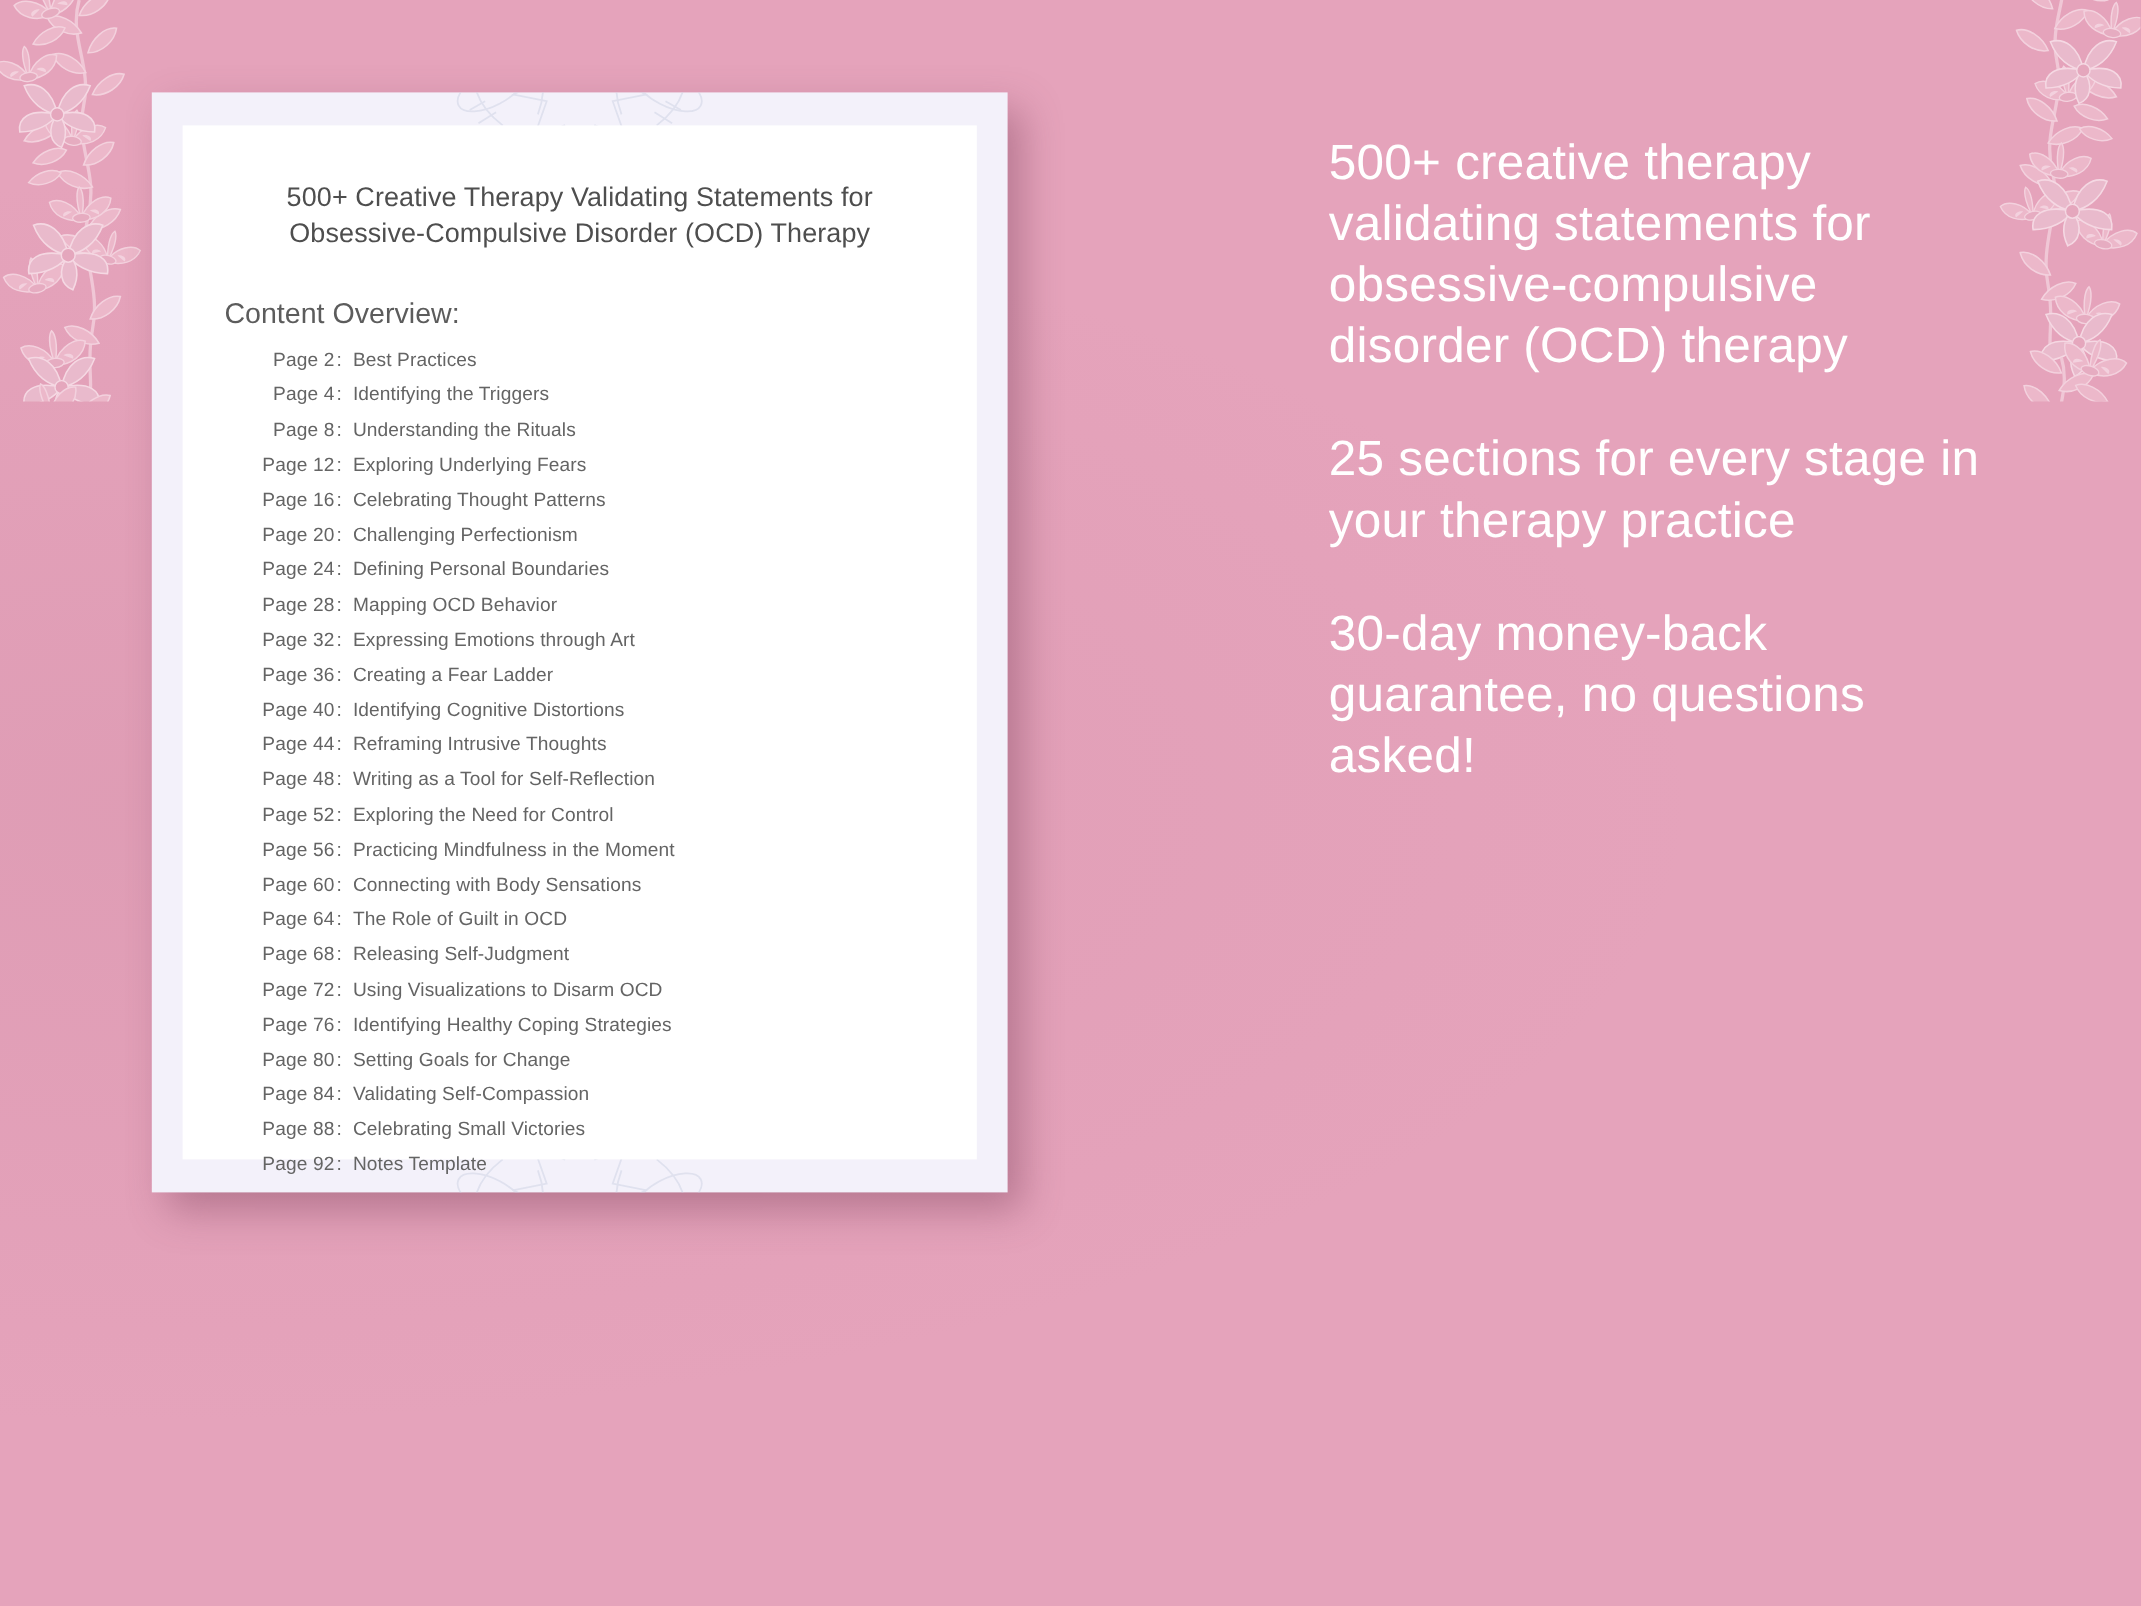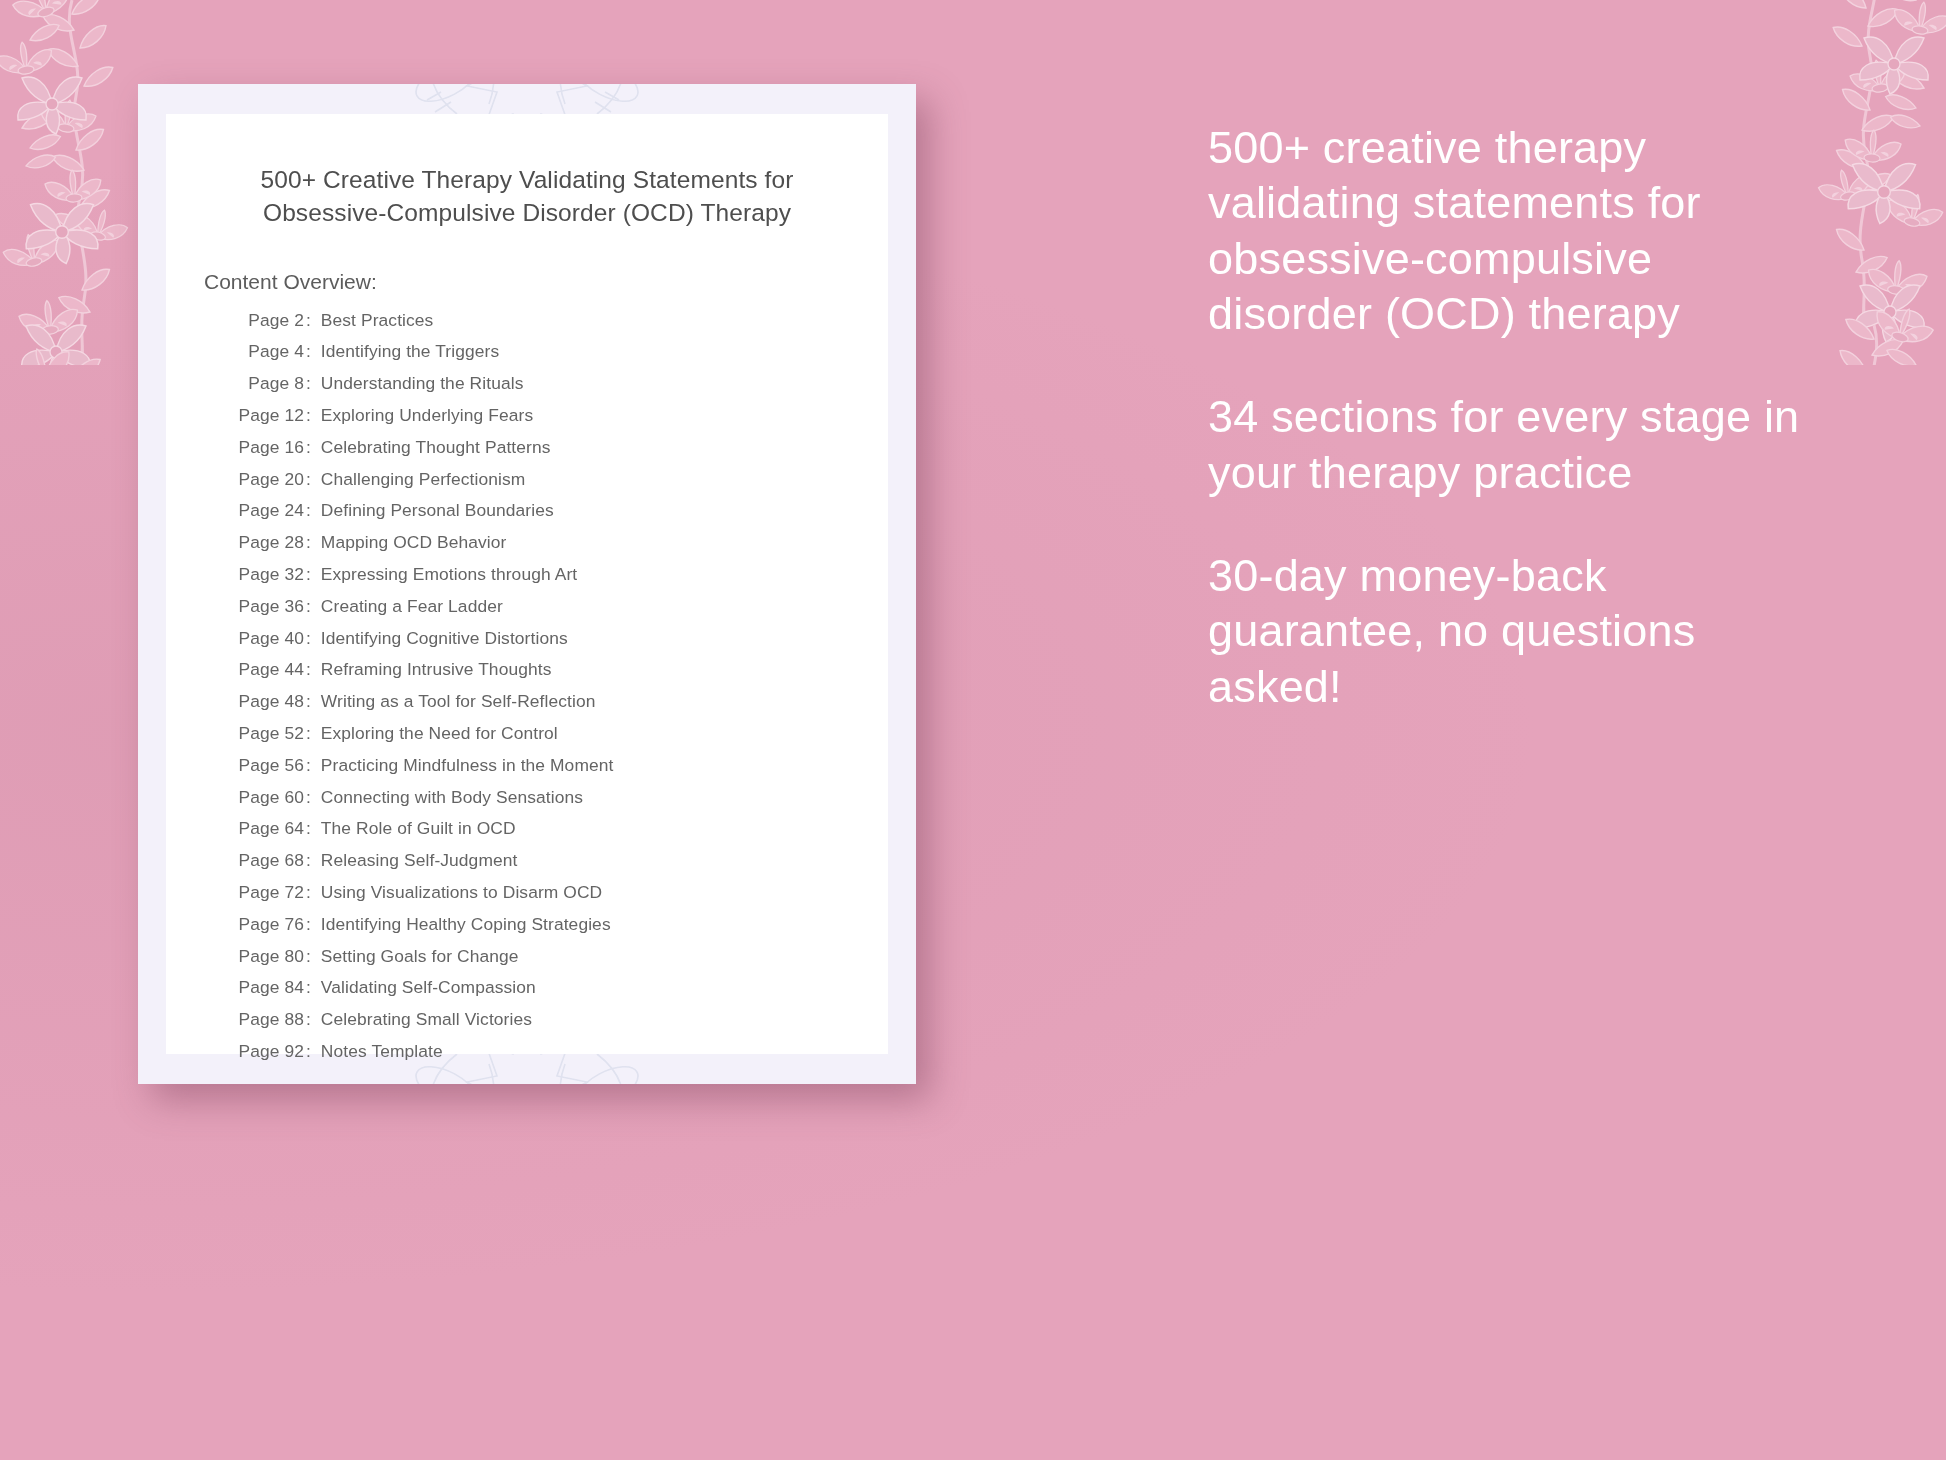--- a/index.html
+++ b/index.html
@@ -70,21 +70,21 @@
     width:600px;
     text-align:center;
     font-size:24.5px;
     line-height:1.34;
     color:#4e4e4e;
     font-weight:400;
     letter-spacing:0.1px;
   }
   .content-overview-label {
     margin:40px 0 0 38px;
-    font-size:21px;
+    font-size:26px;
     color:#5c5c5c;
     font-weight:400;
   }
   .toc-list {
     margin:16px 0 0 62px;
     list-style:none;
   }
   .toc-row {
     display:flex;
     align-items:flex-start;
@@ -425,15 +425,15 @@
           <span class="toc-page-label">Page 92</span>
           <span class="toc-colon">:</span>
           <span class="toc-title">Notes Template</span>
         </li>
       </ul>
   </div>
 </div>
 
 <div class="marketing">
     <p>500+ creative therapy validating statements for obsessive-compulsive disorder (OCD) therapy</p>
-    <p>34 sections for every stage in your therapy practice</p>
+    <p>25 sections for every stage in your therapy practice</p>
     <p>30-day money-back guarantee, no questions asked!</p>
   </div>
 
 </body></html>

